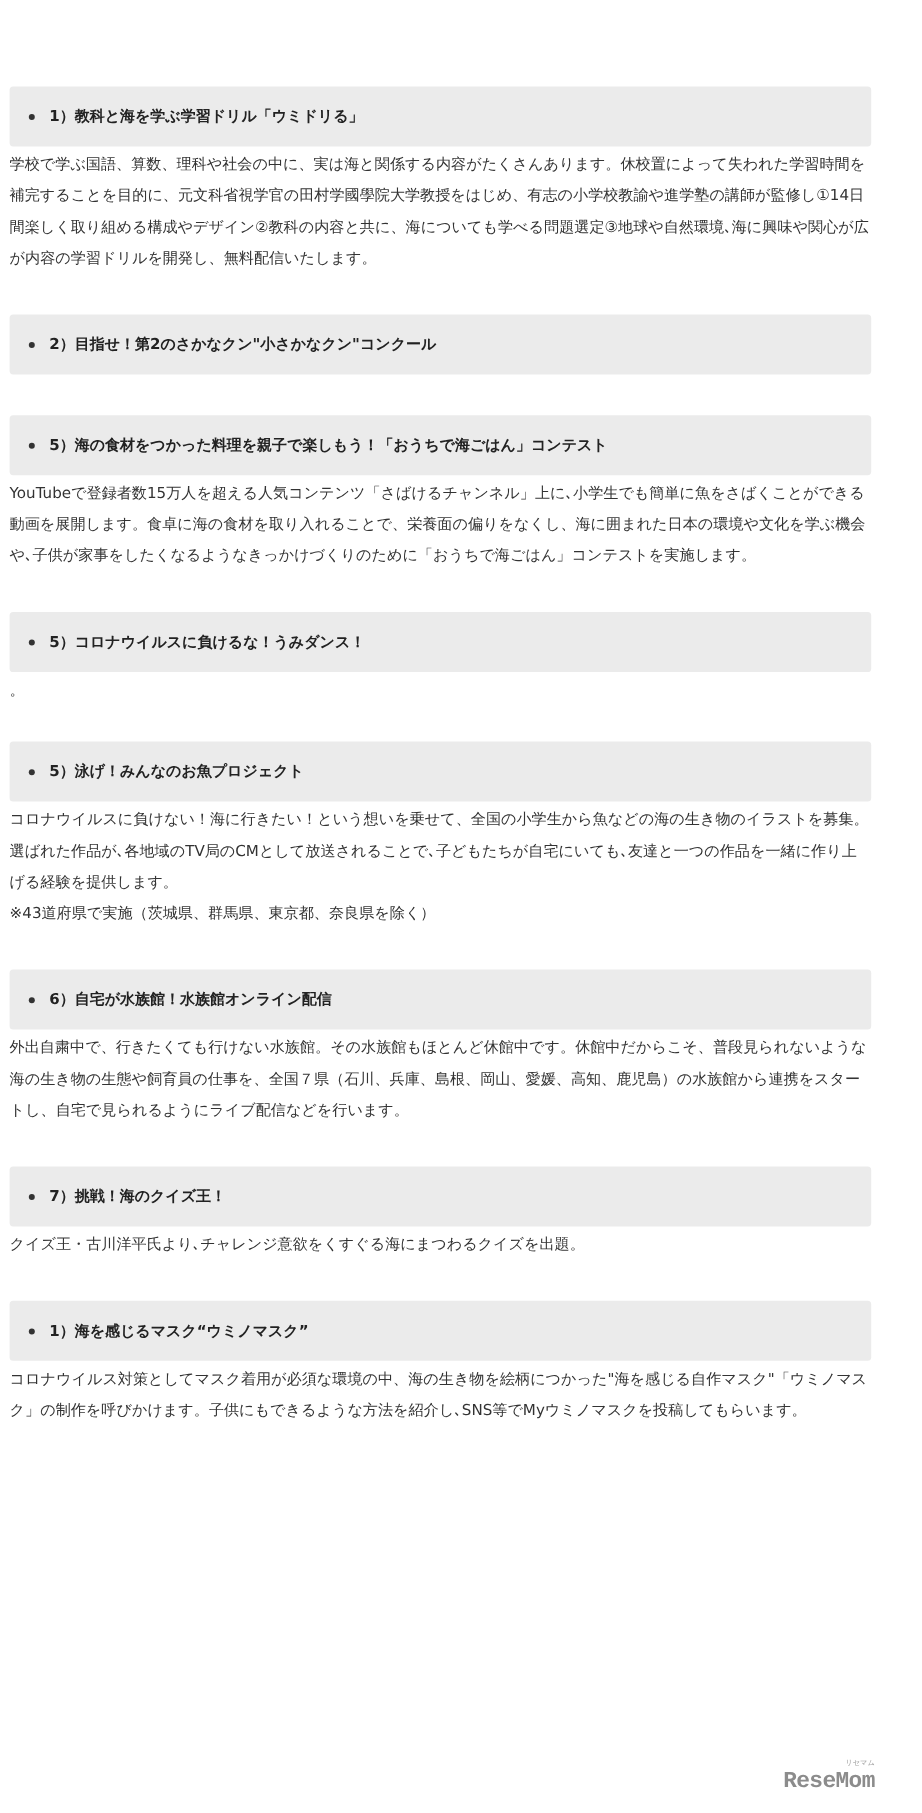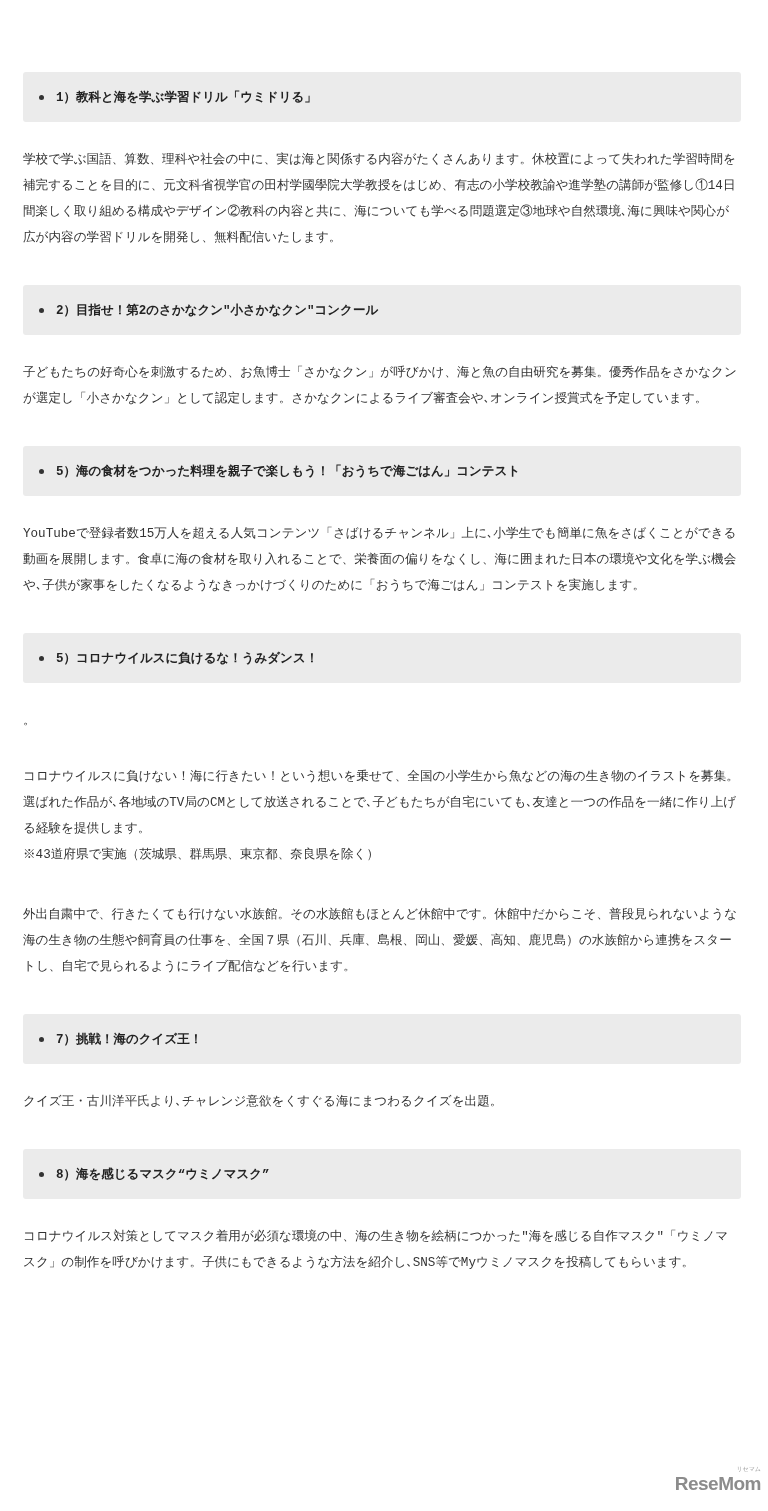--- a/index.html
+++ b/index.html
@@ -10,24 +10,23 @@
     body {
       width: 768px;
       height: 1511px;
       position: relative;
       overflow: hidden;
       font-family: "DejaVu Sans", "Liberation Sans", sans-serif;
       color: #333333;
     }
     .article {
       position: absolute;
-      left: 23px;
+      left: 8px;
       top: 72px;
       width: 718px;
-      font-family: Liberation Mono, monospace;
     }
     .section { margin: 0; }
     .section-head {
       background: #ebebeb;
       border-radius: 3px;
       height: 50px;
       display: flex;
       align-items: center;
       padding-left: 16px;
       box-sizing: border-box;
@@ -43,34 +42,34 @@
       flex: 0 0 auto;
     }
     .section-title {
       font-size: 12.5px;
       font-weight: bold;
       color: #222222;
       letter-spacing: 0;
       white-space: nowrap;
     }
     .section-body {
-      margin-top: 25px;
+      margin-top: 2px;
       font-size: 12.6px;
       line-height: 26px;
       color: #333333;
       word-break: break-all;
     }
     .section-body p {
       margin: 0;
     }
     .logo {
       position: absolute;
-      right: 7px;
+      right: 39px;
       top: 1473px;
-      font-family: Liberation Sans, sans-serif;
+      font-family: Liberation Mono, monospace;
       font-weight: bold;
       font-size: 19px;
       color: #8c8c8c;
       letter-spacing: -0.5px;
     }
     .logo-ruby {
       position: absolute;
       right: 0px;
       top: -8px;
       font-size: 6px;
@@ -92,23 +91,20 @@
     <div class="section-body">
       <p>学校で学ぶ国語、算数、理科や社会の中に、実は海と関係する内容がたくさんあります。休校置によって失われた学習時間を補完することを目的に、元文科省視学官の田村学國學院大学教授をはじめ、有志の小学校教諭や進学塾の講師が監修し①14日間楽しく取り組める構成やデザイン②教科の内容と共に、海についても学べる問題選定③地球や自然環境､海に興味や関心が広が内容の学習ドリルを開発し、無料配信いたします。</p>
     </div>
   </section>
 
   <section class="section" style="margin-top:34px;">
     <div class="section-head">
       <span class="bullet"></span>
       <span class="section-title">2）目指せ！第2のさかなクン"小さかなクン"コンクール</span>
     </div>
-    <div class="section-body">
-      <p>子どもたちの好奇心を刺激するため、お魚博士「さかなクン」が呼びかけ、海と魚の自由研究を募集。優秀作品をさかなクンが選定し「小さかなクン」として認定します。さかなクンによるライブ審査会や､オンライン授賞式を予定しています。</p>
-    </div>
   </section>
 
   <section class="section" style="margin-top:34px;">
     <div class="section-head">
       <span class="bullet"></span>
       <span class="section-title">5）海の食材をつかった料理を親子で楽しもう！「おうちで海ごはん」コンテスト</span>
     </div>
     <div class="section-body">
       <p>YouTubeで登録者数15万人を超える人気コンテンツ「さばけるチャンネル」上に､小学生でも簡単に魚をさばくことができる動画を展開します。食卓に海の食材を取り入れることで、栄養面の偏りをなくし、海に囲まれた日本の環境や文化を学ぶ機会や､子供が家事をしたくなるようなきっかけづくりのために「おうちで海ごはん」コンテストを実施します。</p>
     </div>
@@ -118,46 +114,54 @@
     <div class="section-head">
       <span class="bullet"></span>
       <span class="section-title">5）コロナウイルスに負けるな！うみダンス！</span>
     </div>
     <div class="section-body">
       <p>。</p>
     </div>
   </section>
 
   <section class="section" style="margin-top:30px;">
+    <div class="section-head">
+      <span class="bullet"></span>
+      <span class="section-title">5）泳げ！みんなのお魚プロジェクト</span>
+    </div>
     <div class="section-body">
       <p>コロナウイルスに負けない！海に行きたい！という想いを乗せて、全国の小学生から魚などの海の生き物のイラストを募集。選ばれた作品が､各地域のTV局のCMとして放送されることで､子どもたちが自宅にいても､友達と一つの作品を一緒に作り上げる経験を提供します。</p>
       <p>※43道府県で実施（茨城県、群馬県、東京都、奈良県を除く）</p>
     </div>
   </section>
 
   <section class="section" style="margin-top:34px;">
+    <div class="section-head">
+      <span class="bullet"></span>
+      <span class="section-title">6）自宅が水族館！水族館オンライン配信</span>
+    </div>
     <div class="section-body">
       <p>外出自粛中で、行きたくても行けない水族館。その水族館もほとんど休館中です。休館中だからこそ、普段見られないような海の生き物の生態や飼育員の仕事を、全国７県（石川、兵庫、島根、岡山、愛媛、高知、鹿児島）の水族館から連携をスタートし、自宅で見られるようにライブ配信などを行います。</p>
     </div>
   </section>
 
   <section class="section" style="margin-top:34px;">
     <div class="section-head">
       <span class="bullet"></span>
       <span class="section-title">7）挑戦！海のクイズ王！</span>
     </div>
     <div class="section-body">
       <p>クイズ王・古川洋平氏より､チャレンジ意欲をくすぐる海にまつわるクイズを出題。</p>
     </div>
   </section>
 
   <section class="section" style="margin-top:34px;">
     <div class="section-head">
       <span class="bullet"></span>
-      <span class="section-title">8）海を感じるマスク“ウミノマスク”</span>
+      <span class="section-title">1）海を感じるマスク“ウミノマスク”</span>
     </div>
     <div class="section-body">
       <p>コロナウイルス対策としてマスク着用が必須な環境の中、海の生き物を絵柄につかった"海を感じる自作マスク"「ウミノマスク」の制作を呼びかけます。子供にもできるような方法を紹介し､SNS等でMyウミノマスクを投稿してもらいます。</p>
     </div>
   </section>
 
 </div>
 
 <div class="logo">
   <span>ReseMom</span>

